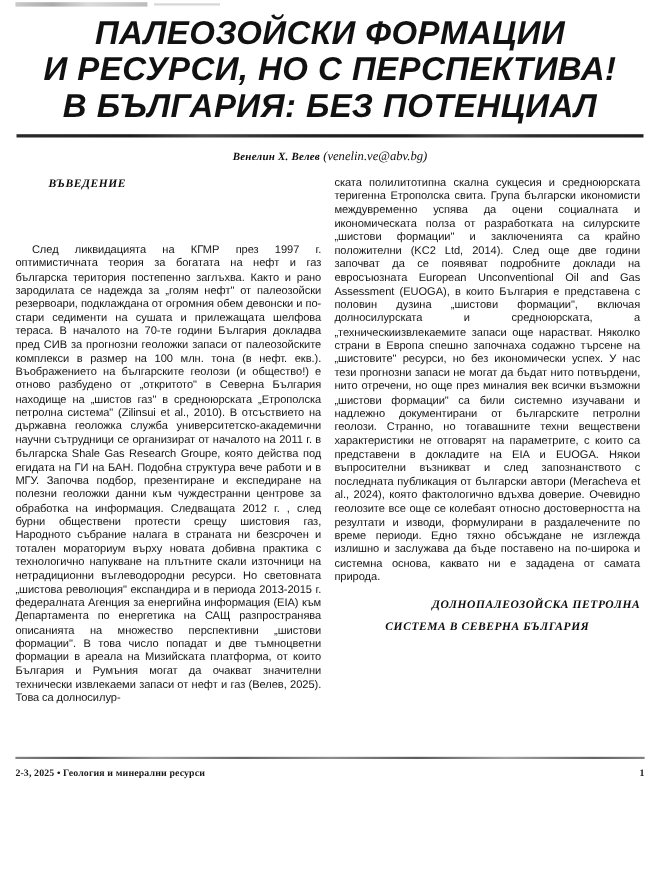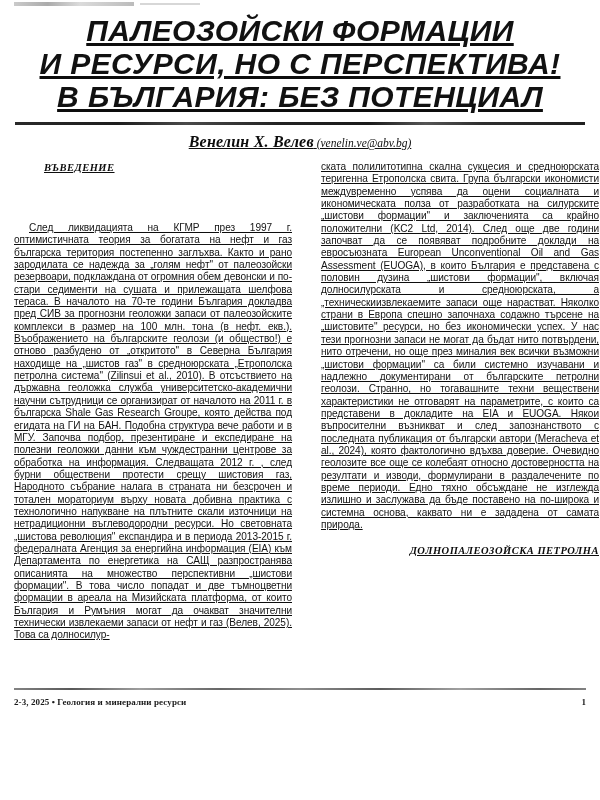--- a/index.html
+++ b/index.html
@@ -16,21 +16,20 @@
     overflow: hidden;
   }
 
   .page {
     position: absolute;
     left: 0; top: 0;
     width: 600px;
     height: 712px;
     box-sizing: border-box;
     padding: 0 14px;
-    text-decoration: underline;
   }
 
   
   .scan-top-noise {
     position: absolute;
     left: 14px; top: 2px;
     width: 120px; height: 4px;
     background: linear-gradient(90deg,#b9b9b9 0%, #8f8f8f 28%, #cfcfcf 55%, #a5a5a5 100%);
     opacity: .75;
   }
@@ -74,34 +73,34 @@
     text-align: center;
     margin-top: 10px;
     font-size: 11.5px;
     line-height: 14px;
     white-space: nowrap;
   }
   .author-name {
     font-family: "Liberation Serif", "DejaVu Serif", serif;
     font-weight: 700;
     font-style: italic;
-    font-size: 16px;
+    font-size: 10px;
     letter-spacing: .2px;
   }
   .author-mail {
     font-family: "Liberation Serif", "DejaVu Serif", serif;
     font-style: italic;
     font-size: 11.5px;
   }
 
   
   .columns {
     margin-top: 11px;
     display: flex;
-    gap: 29px;
+    gap: 12px;
     align-items: flex-start;
   }
   .col {
     width: 278px;
     flex: 0 0 278px;
   }
 
   .sec-head {
     font-family: "Liberation Serif", "DejaVu Serif", serif;
     font-weight: 700;
@@ -189,20 +188,21 @@
   <div class="columns">
 
     <div class="col">
       <div class="sec-head left-head">ВЪВЕДЕНИЕ</div>
       <p class="body indent">След ликвидацията на КГМР през 1997 г. оптимистичната теория за богатата на нефт и газ българска територия постепенно заглъхва. Както и рано зародилата се надежда за „голям нефт" от палеозойски резервоари, подклаждана от огромния обем девонски и по-стари седименти на сушата и прилежащата шелфова тераса. В началото на 70-те години България докладва пред СИВ за прогнозни геоложки запаси от палеозойските комплекси в размер на 100 млн. тона (в нефт. екв.). Въображението на българските геолози (и общество!) е отново разбудено от „откритото" в Северна България находище на „шистов газ" в средноюрската „Етрополска петролна система" (Zilinsui et al., 2010). В отсъствието на държавна геоложка служба университетско-академични научни сътрудници се организират от началото на 2011 г. в българска Shale Gas Research Groupe, която действа под егидата на ГИ на БАН. Подобна структура вече работи и в МГУ. Започва подбор, презентиране и експедиране на полезни геоложки данни към чуждестранни центрове за обработка на информация. Следващата 2012 г. , след бурни обществени протести срещу шистовия газ, Народното събрание налага в страната ни безсрочен и тотален мораториум върху новата добивна практика с технологично напукване на плътните скали източници на нетрадиционни въглеводородни ресурси. Но световната „шистова революция" експандира и в периода 2013-2015 г. федералната Агенция за енергийна информация (EIA) към Департамента по енергетика на САЩ разпространява описанията на множество перспективни „шистови формации". В това число попадат и две тъмноцветни формации в ареала на Мизийската платформа, от които България и Румъния могат да очакват значителни технически извлекаеми запаси от нефт и газ (Велев, 2025). Това са долносилур-</p>
     </div>
 
     <div class="col">
       <p class="body">ската полилитотипна скална сукцесия и средноюрската теригенна Етрополска свита. Група български икономисти междувременно успява да оцени социалната и икономическата полза от разработката на силурските „шистови формации" и заключенията са крайно положителни (KC2 Ltd, 2014). След още две години започват да се появяват подробните доклади на евросъюзната European Unconventional Oil and Gas Assessment (EUOGA), в които България е представена с половин дузина „шистови формации", включая долносилурската и средноюрската, а „техническиизвлекаемите запаси още нарастват. Няколко страни в Европа спешно започнаха содажно търсене на „шистовите" ресурси, но без икономически успех. У нас тези прогнозни запаси не могат да бъдат нито потвърдени, нито отречени, но още през миналия век всички възможни „шистови формации" са били системно изучавани и надлежно документирани от българските петролни геолози. Странно, но тогавашните техни веществени характеристики не отговарят на параметрите, с които са представени в докладите на EIA и EUOGA. Някои въпросителни възникват и след запознанството с последната публикация от български автори (Meracheva et al., 2024), която фактологично вдъхва доверие. Очевидно геолозите все още се колебаят относно достоверността на резултати и изводи, формулирани в раздалечените по време периоди. Едно тяхно обсъждане не изглежда излишно и заслужава да бъде поставено на по-широка и системна основа, каквато ни е зададена от самата природа.</p>
       <div class="sec-head sub">ДОЛНОПАЛЕОЗОЙСКА ПЕТРОЛНА</div>
+      <div class="sec-head">СИСТЕМА В СЕВЕРНА БЪЛГАРИЯ</div>
     </div>
 
   </div>
 
   <div class="footer-rule"></div>
 
   <div class="footer">
     <span class="footer-left">2-3, 2025 • Геология и минерални ресурси</span>
     <span class="footer-right">1</span>
   </div>

